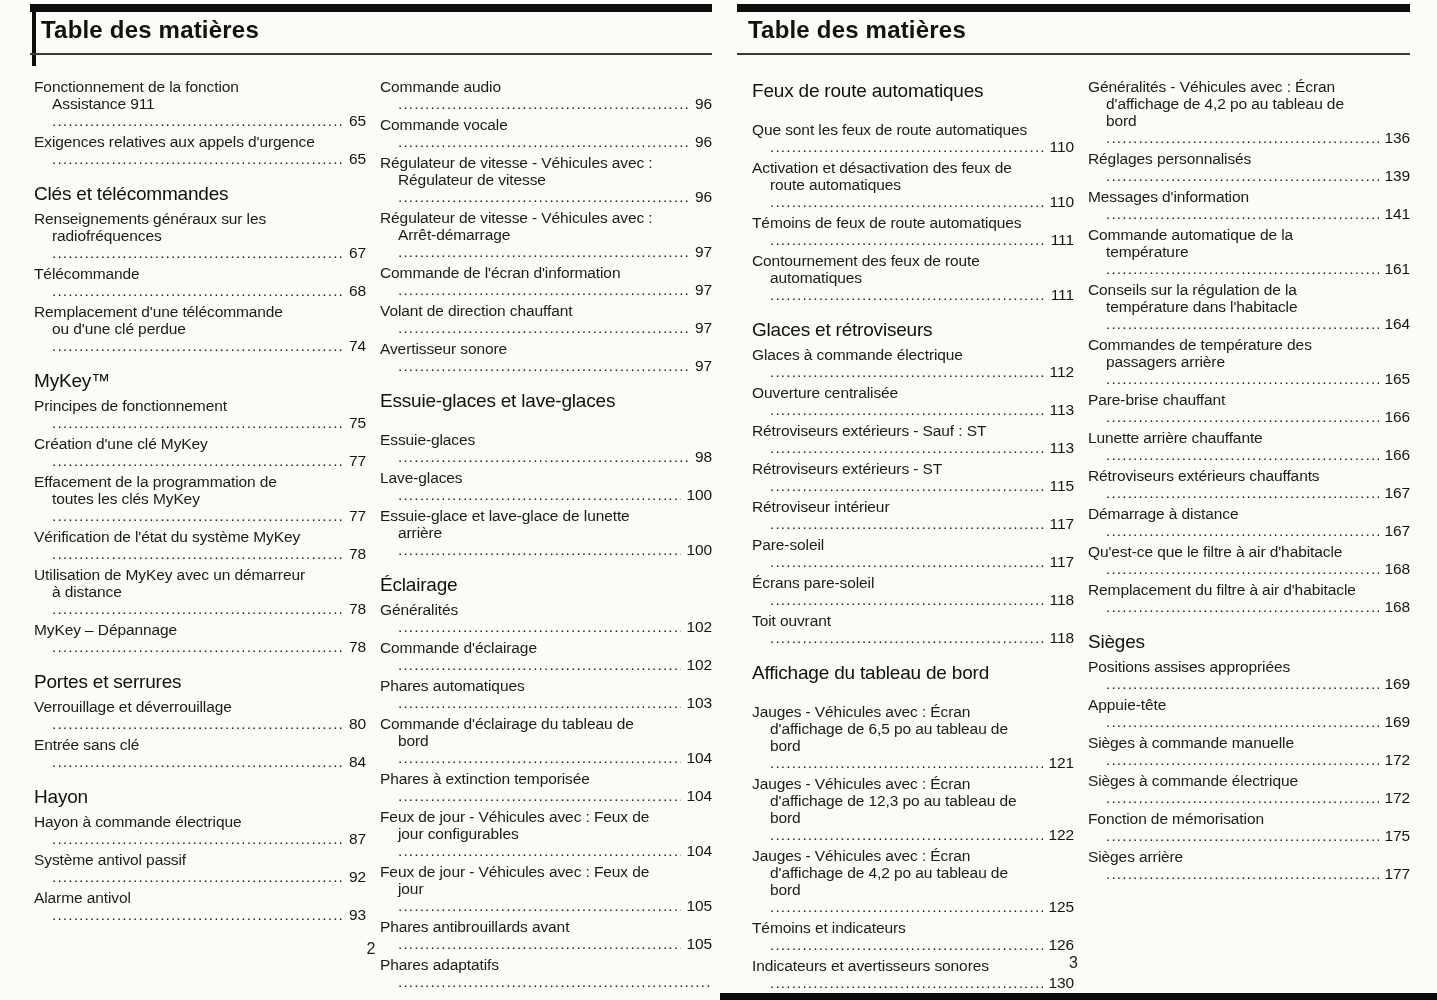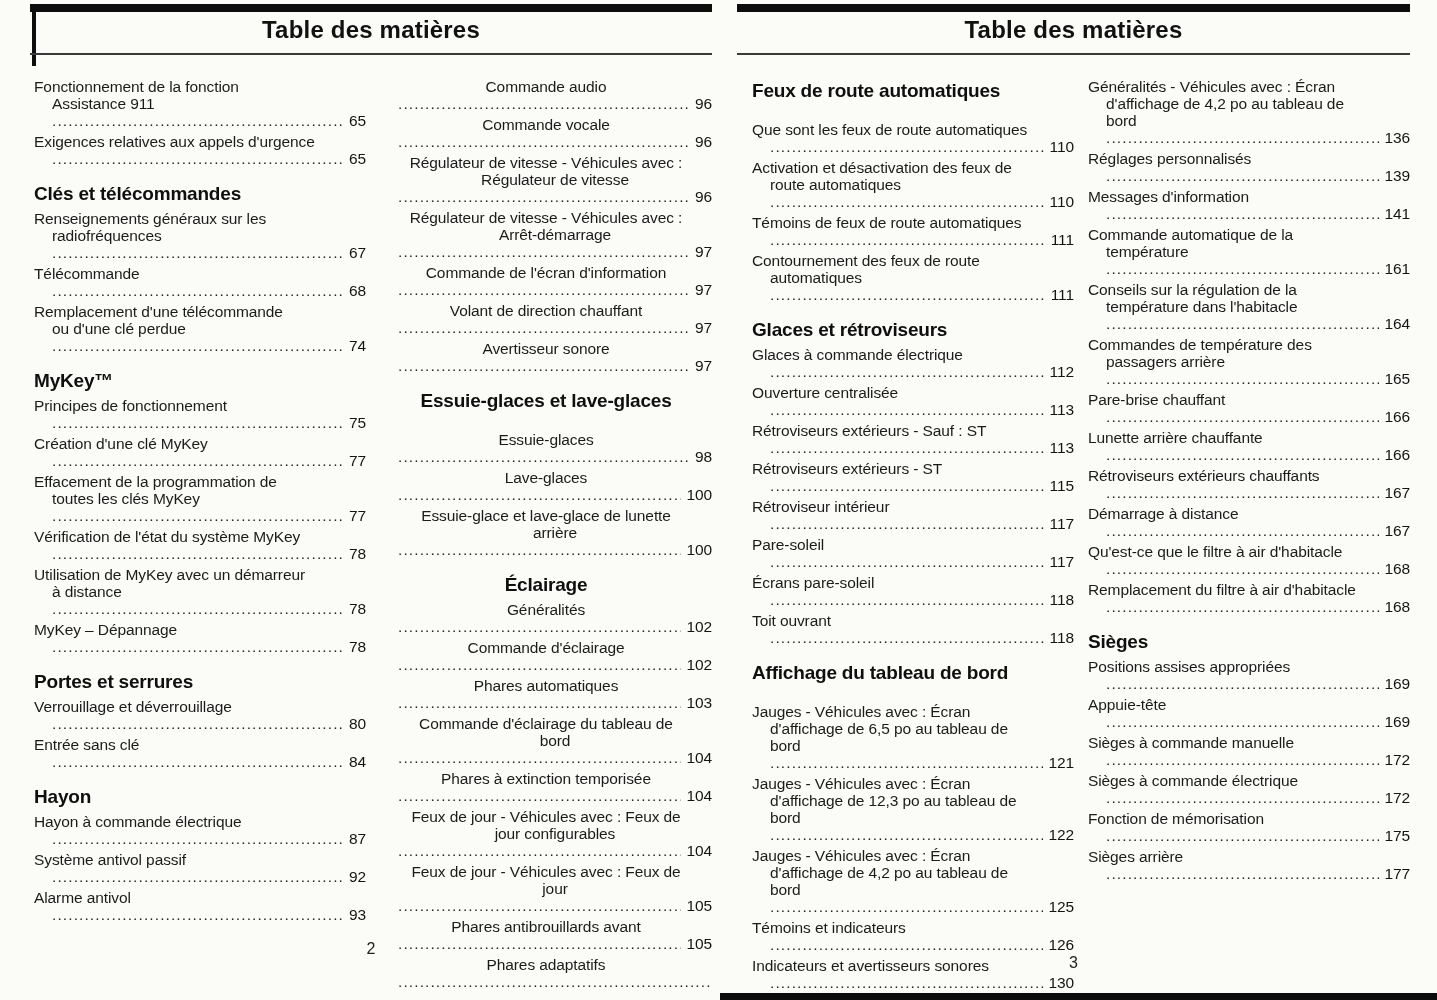--- a/index.html
+++ b/index.html
@@ -10,35 +10,35 @@
   }
   .page{position:absolute;top:0;height:100%;}
   .page--left{left:30px;width:682px;}
   .page--right{left:737px;width:673px;}
 
   .top-bar{position:absolute;top:4px;left:0;right:0;height:8px;background:#0d0d0d;}
   .corner-stub{position:absolute;top:4px;left:2px;width:4px;height:62px;background:#0d0d0d;}
   .bottom-bar{position:absolute;left:720px;right:0;bottom:0;height:7px;background:#0c0c0c;}
 
   .page-title{
-    position:absolute;top:16px;left:0;right:0;margin:0;text-align:center;
+    position:absolute;top:16px;left:11px;right:0;margin:0;text-align:left;
     font-size:24px;font-weight:bold;letter-spacing:.2px;color:#111;
   }
   .title-rule{position:absolute;top:53px;left:0;right:0;height:2px;background:#3a3a3a;}
 
   .columns{position:absolute;top:78px;left:0;right:0;bottom:70px;display:flex;}
   .page--left  .columns{padding-left:4px;}
   .page--left  .col{width:332px;}
-  .page--left  .col + .col{margin-left:14px;text-align:center;}
+  .page--left  .col + .col{margin-left:14px;}
   .page--right .columns{padding-left:15px;}
   .page--right .col{width:322px;}
   .page--right .col + .col{margin-left:14px;}
 
   .toc-section{
-    font-weight:bold;font-size:19px;line-height:21px;color:#0f0f0f;
+    font-weight:normal;font-size:19px;line-height:21px;color:#0f0f0f;
     margin:16px 0 6px 0;padding-left:20px;text-indent:-20px;
     white-space:pre-line;letter-spacing:-.2px;
   }
   .col > .toc-section:first-child{margin-top:2px;}
   .toc-spacer{height:14px;}
 
   .toc-entry{
     position:relative;overflow:hidden;
     font-size:15.5px;line-height:17px;letter-spacing:-.1px;
     padding-left:18px;text-indent:-18px;margin:0 0 4px 0;

